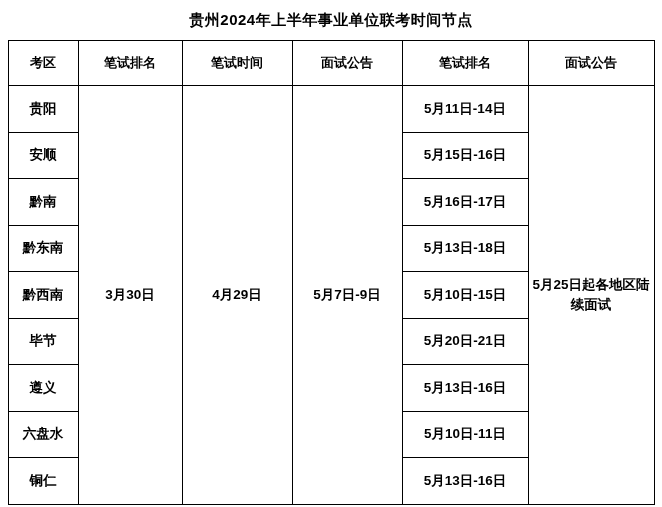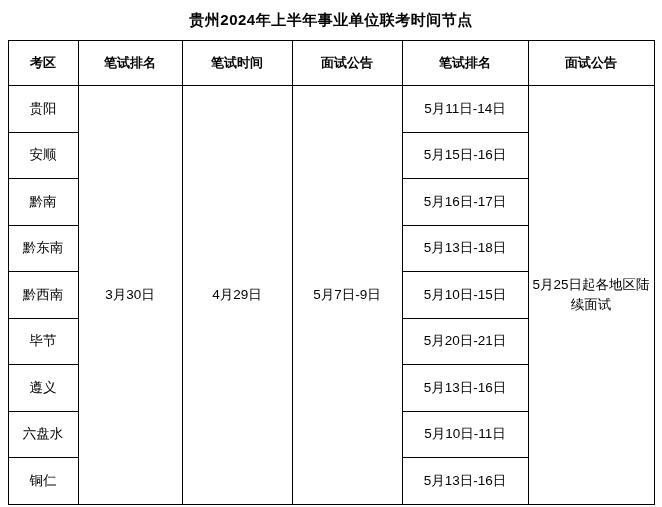--- a/index.html
+++ b/index.html
@@ -43,21 +43,21 @@
     color: #000000;
     padding: 0;
   }
   table.sched thead th {
     height: 44px;
     font-weight: bold;
     font-size: 13px;
   }
   table.sched tbody td {
     height: 45.5px;
-    font-weight: normal;
+    font-weight: bold;
   }
   td.region {
     font-size: 14px;
   }
   td.span-cell {
     font-size: 14px;
   }
   td.notice {
     font-size: 14px;
     line-height: 1.5;

